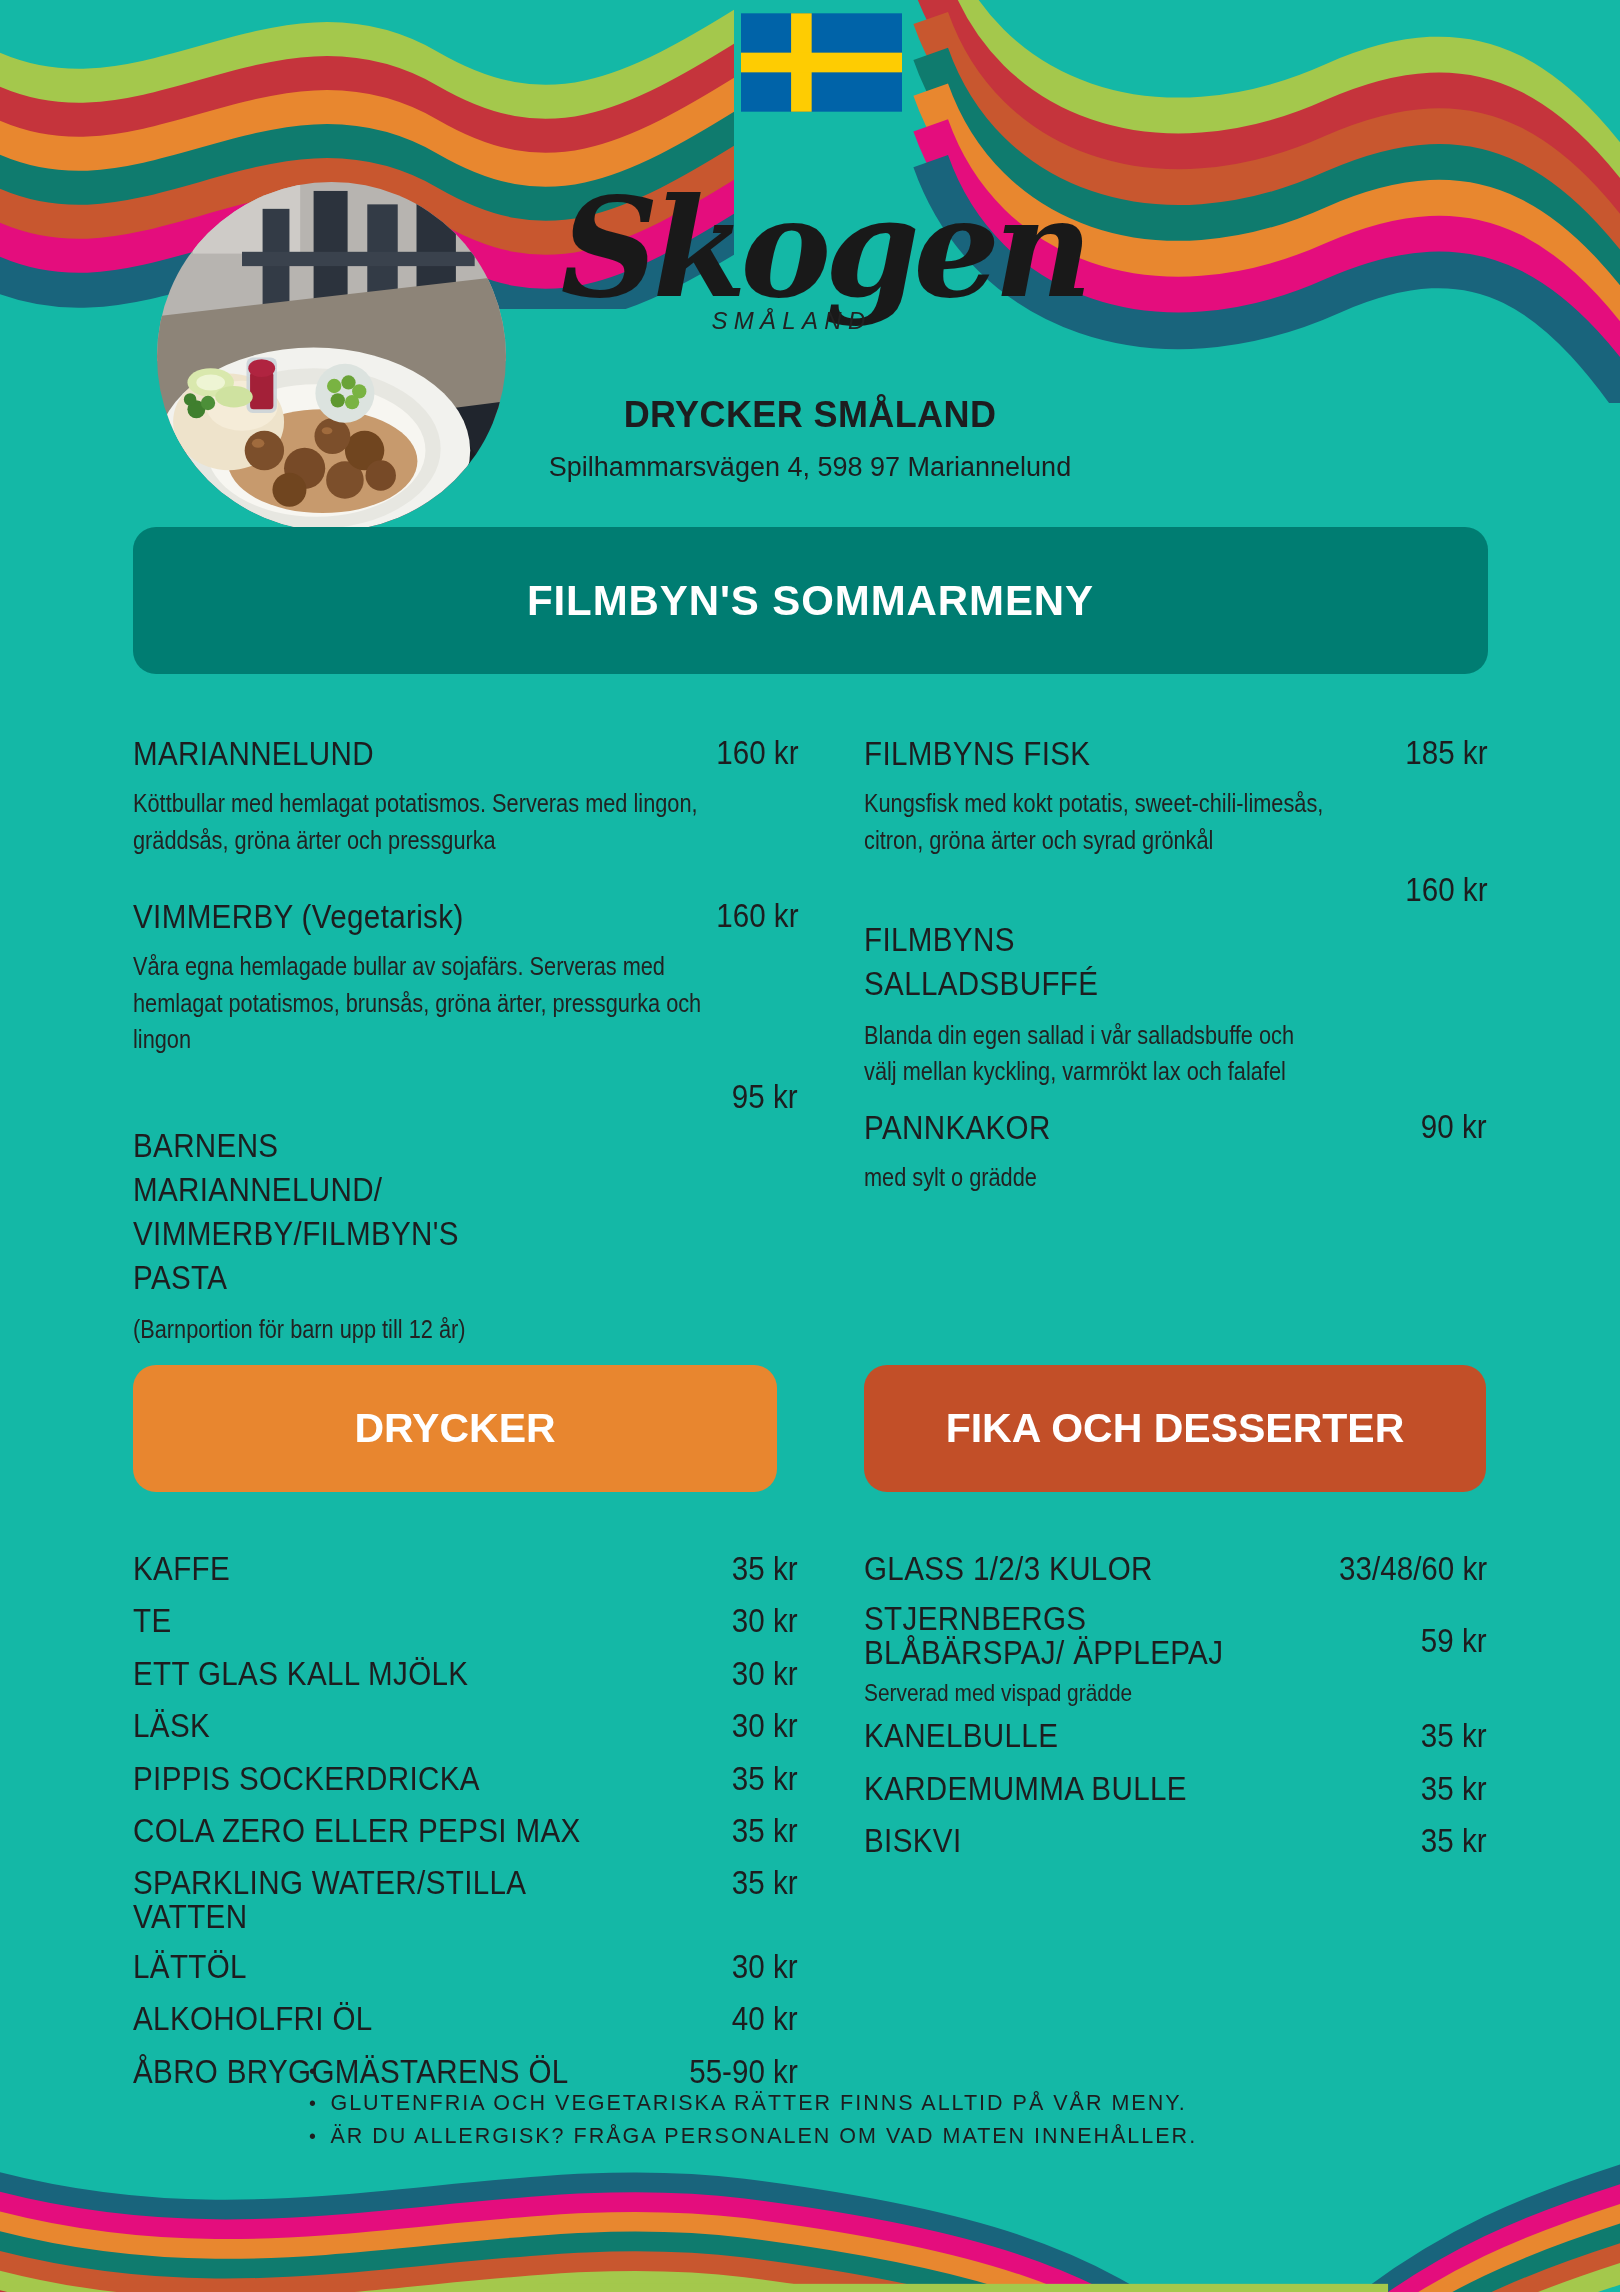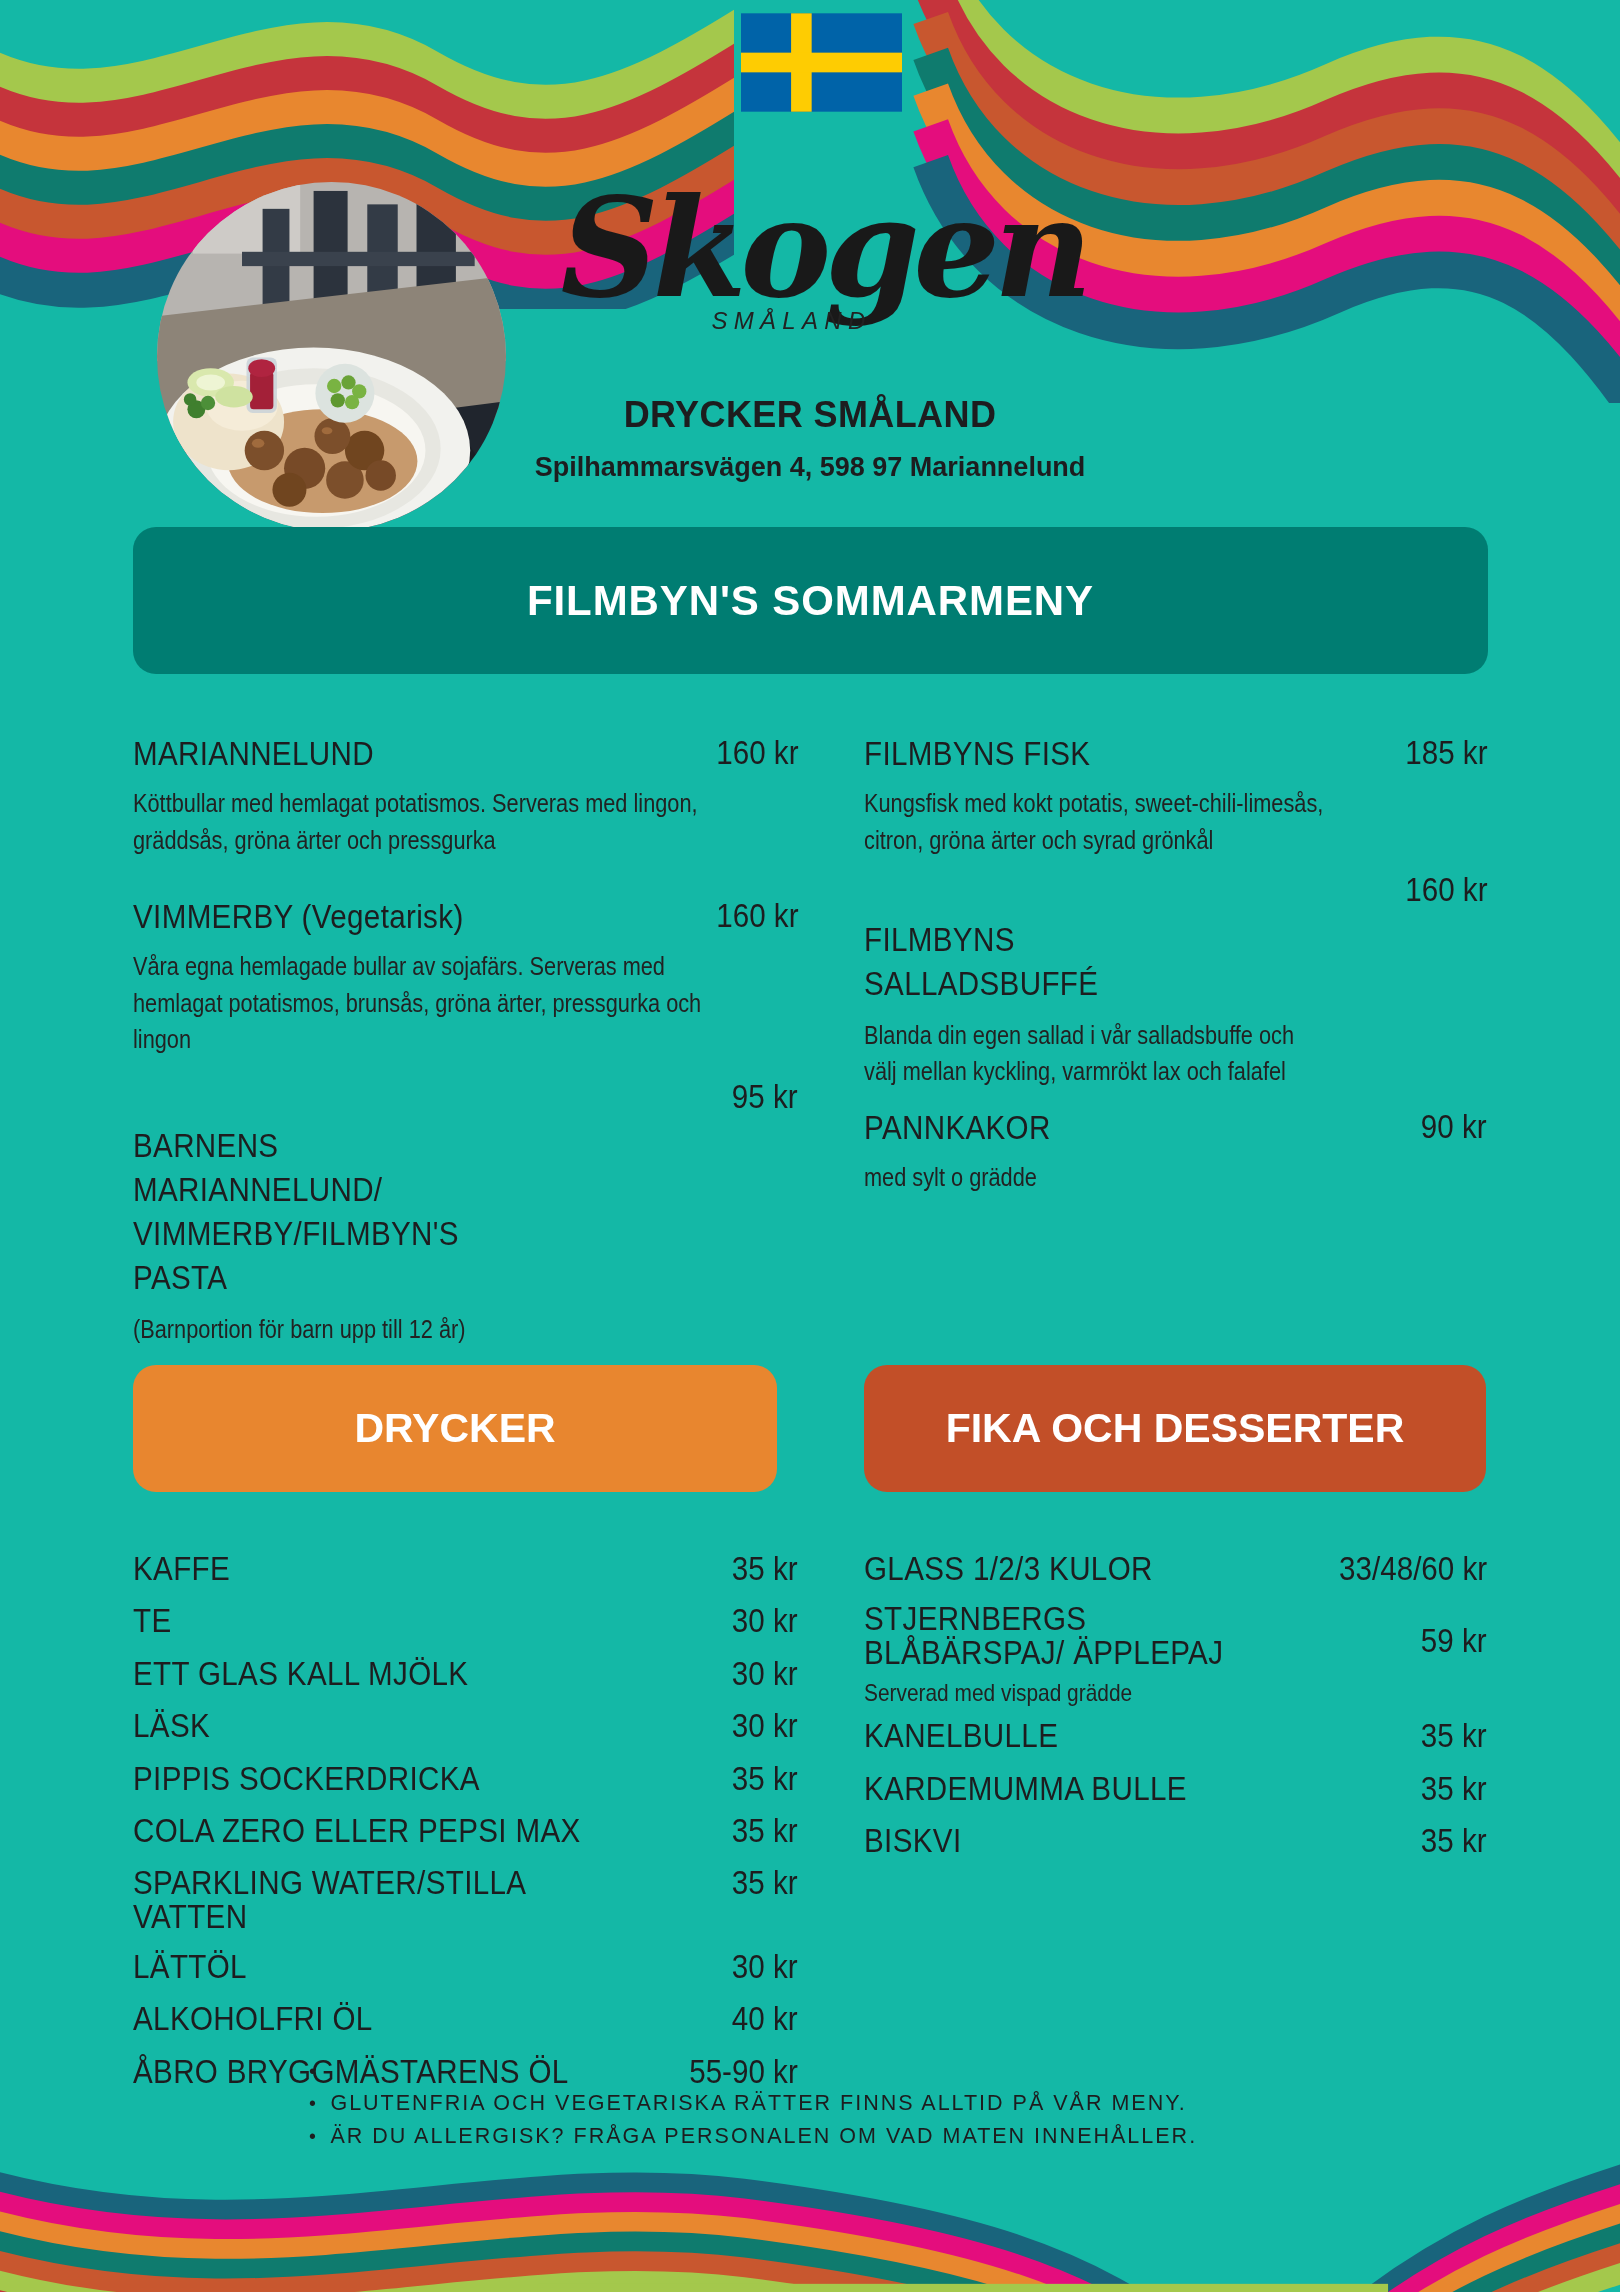--- a/index.html
+++ b/index.html
@@ -21,21 +21,21 @@
   .logo{left:537px; top:177px; width:573px; text-align:center;}
   .logo-script{
     font-family:"DejaVu Serif", serif; font-style:italic; font-weight:bold;
     font-size:136px; letter-spacing:-6.3px; color:#191919; line-height:1.05;
   }
   .logo-sub{
     display:block; padding-right:64px; margin-top:-12.5px;
     font-size:24px; letter-spacing:6.3px; color:#222; font-weight:400;font-style:italic;
   }
   .venue{left:0; top:394px; width:1620px; text-align:center; font-size:36px; font-weight:bold; letter-spacing:0.4px;}
-  .address{left:0; top:452px; width:1620px; text-align:center; font-size:27px; font-weight:700;}
+  .address{left:0; top:452px; width:1620px; text-align:center; font-size:27px; font-weight:400;}
 
   
   .banner{display:flex; align-items:center; justify-content:center; border-radius:23px; color:#fff; font-weight:bold;}
   .banner-main{left:133px; top:527px; width:1355px; height:147px; background:#007d72; font-size:42px; letter-spacing:0.9px;}
   .banner-drinks{left:133px; top:1365px; width:644px; height:127px; background:#e8862f; font-size:41px;}
   .banner-fika{left:864px; top:1365px; width:622px; height:127px; background:#c24f28; font-size:41px;}
 
   
   .cond{display:inline-block; transform:scaleX(.87); transform-origin:0 50%;}
   .cond-r{display:inline-block; transform:scaleX(.87); transform-origin:100% 50%;}

